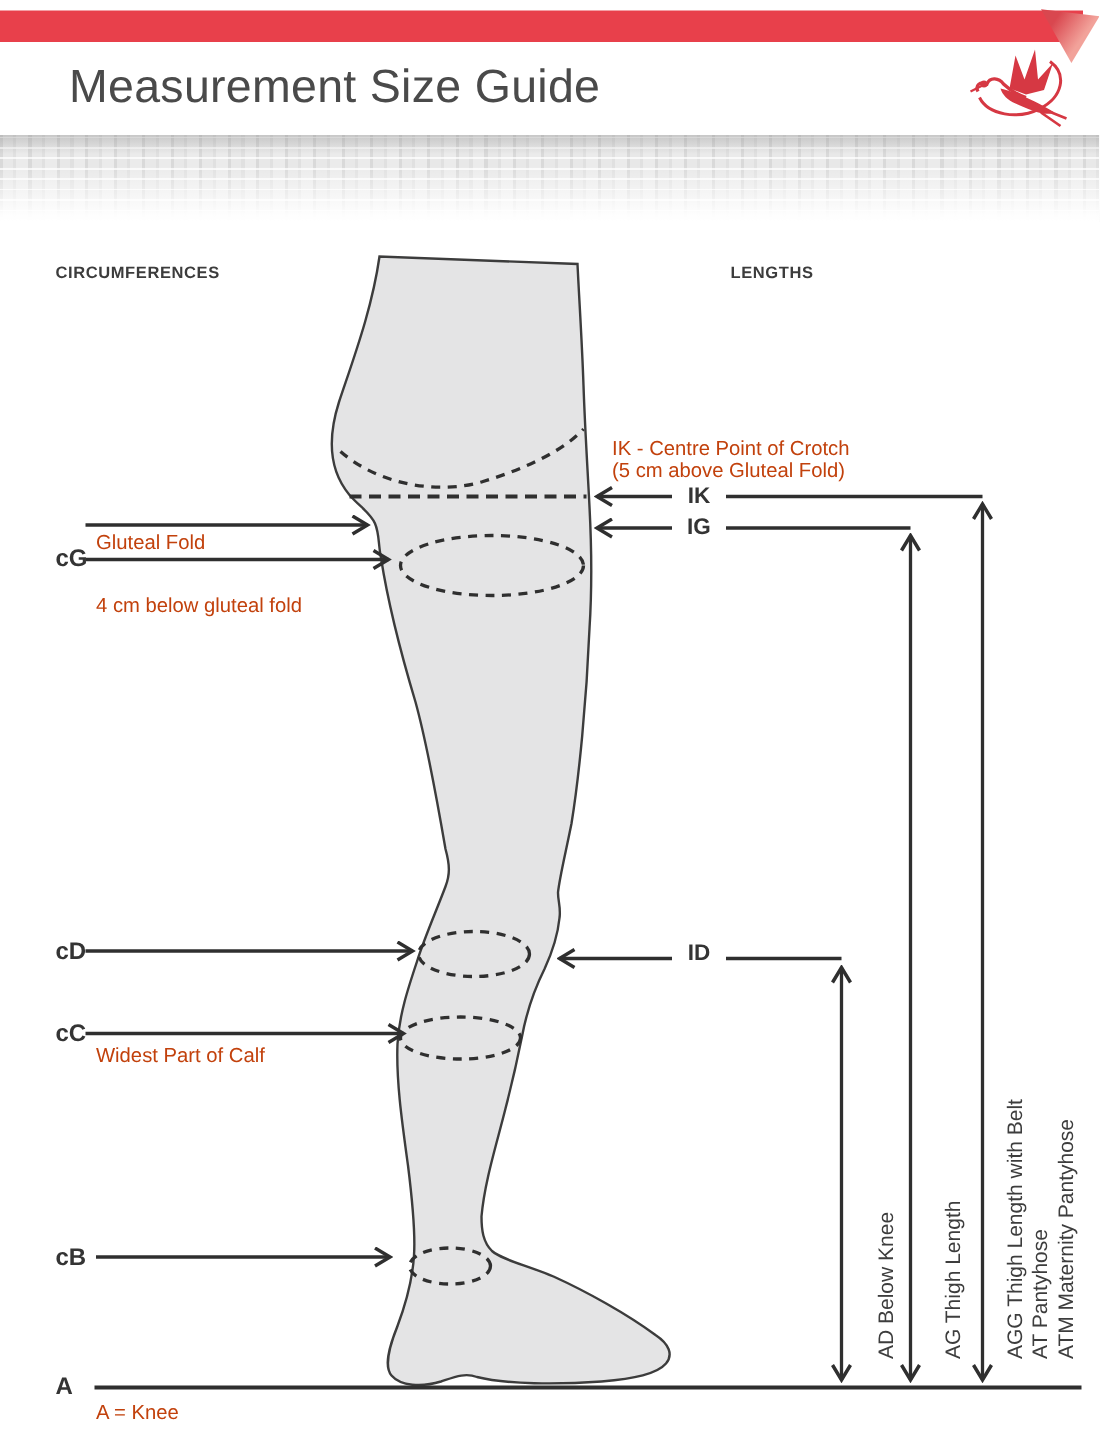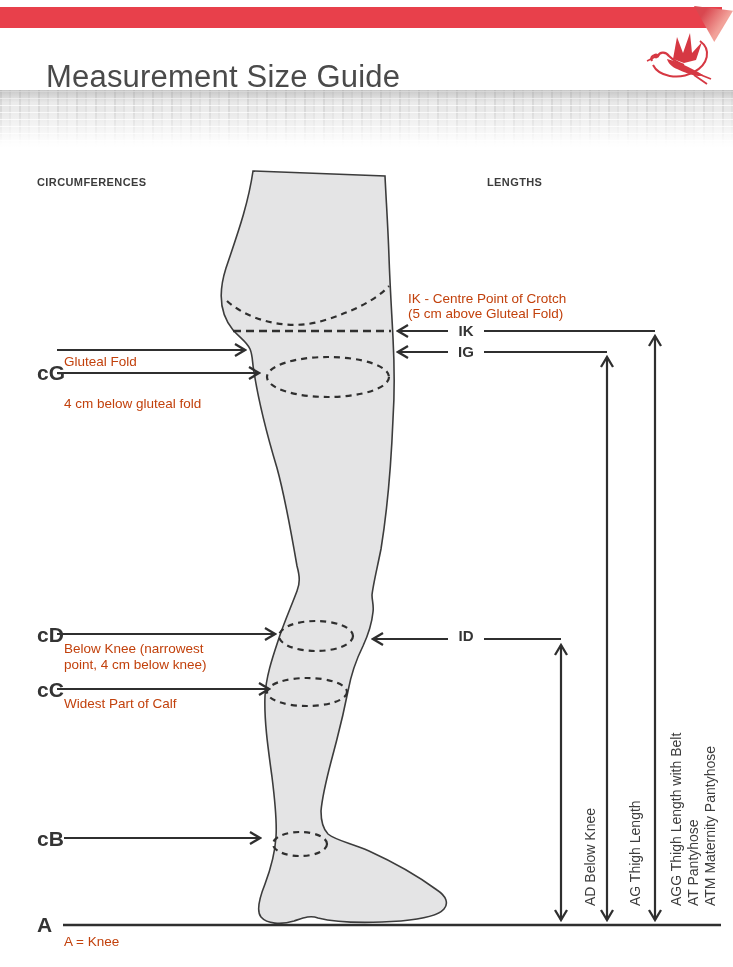--- a/index.html
+++ b/index.html
@@ -4,21 +4,21 @@
 <style>
   * { margin:0; padding:0; box-sizing:border-box; }
   body { background:#fff; font-family:"Liberation Sans", sans-serif; }
   .page { position:relative; width:733px; height:967px; background:#fff; overflow:hidden; }
 
   
   .red-bar { position:absolute; left:0; top:7px; width:722px; height:21px; background:#e8404b; }
   .fold-corner { position:absolute; left:694px; top:3px; width:39px; height:39px;
     background:linear-gradient(125deg,#d9474f 25%,#f2a29a 65%);
     clip-path:polygon(0 8%, 100% 20%, 52% 100%); }
-  .page-title { position:absolute; left:46px; top:60px; font-size:31px; line-height:34px;
+  .page-title { position:absolute; left:46px; top:41px; font-size:31px; line-height:34px;
     font-weight:400; color:#4a4a4a; letter-spacing:0.2px; white-space:nowrap; }
   .logo { position:absolute; left:646px; top:29px; width:70px; height:57px; }
 
   .texture-band { position:absolute; left:0; top:90px; width:733px; height:58px;
     background:
       linear-gradient(180deg, rgba(120,120,120,0.30) 0%, rgba(255,255,255,0) 22%),
       linear-gradient(180deg, rgba(255,255,255,0) 35%, rgba(255,255,255,0.95) 92%, #fff 100%),
       repeating-linear-gradient(0deg, rgba(255,255,255,0.75) 0 1px, rgba(0,0,0,0) 1px 7px),
       repeating-linear-gradient(90deg, #d9d9d9 0 2px, #e8e8e8 2px 9px, #e0e0e0 9px 11px, #ebebeb 11px 19px);
   }
@@ -26,21 +26,21 @@
   
   .heading { position:absolute; top:176px; font-size:11px; font-weight:bold; color:#3c3c3c; letter-spacing:0.4px; }
   .heading.circ { left:37px; }
   .heading.len  { left:487px; }
 
   
   .diagram { position:absolute; left:0; top:0; width:733px; height:967px; }
 
   
   .lbl  { position:absolute; font-size:13.5px; line-height:16px; color:#c2410c; }
-  .code { position:absolute; font-size:21px; line-height:16px; font-weight:bold; color:#343434; }
+  .code { position:absolute; font-size:16px; line-height:16px; font-weight:bold; color:#343434; }
   .mid-code { position:absolute; width:32px; text-align:center; font-size:15px; line-height:16px;
     font-weight:bold; color:#343434; }
   .vlabel { position:absolute; font-size:14px; line-height:17px; color:#3d3d3d;
     transform:rotate(-90deg); transform-origin:0 0; white-space:nowrap; }
   .wrap-cd { width:152px; }
   .wrap-cb { width:154px; }
 </style>
 </head>
 <body>
 
@@ -115,21 +115,20 @@
     <line x1="655" y1="336" x2="655" y2="920" stroke="#2f2f2f" stroke-width="2.2" marker-start="url(#ah)" marker-end="url(#ah)"></line>
 
     <line x1="63" y1="925" x2="721" y2="925" stroke="#2f2f2f" stroke-width="2.6"></line>
   </svg>
 
   <div class="code" style="left:37px; top:365px;">cG</div>
   <div class="lbl" style="left:64px; top:354px;">Gluteal Fold</div>
   <div class="lbl" style="left:64px; top:396px;text-align:right;">4 cm below gluteal fold</div>
 
   <div class="code" style="left:37px; top:627px;">cD</div>
-  <div class="lbl wrap-cd" style="left:64px; top:641px;">Below Knee (narrowest point, 4 cm below knee)</div>
 
   <div class="code" style="left:37px; top:682px;">cC</div>
   <div class="lbl" style="left:64px; top:696px;">Widest Part of Calf</div>
 
   <div class="code" style="left:37px; top:831px;">cB</div>
 
   <div class="code" style="left:37px; top:917px;">A</div>
   <div class="lbl" style="left:64px; top:934px;">A = Knee</div>
 
   <div class="lbl" style="left:408px; top:291px;">IK - Centre Point of Crotch</div>

